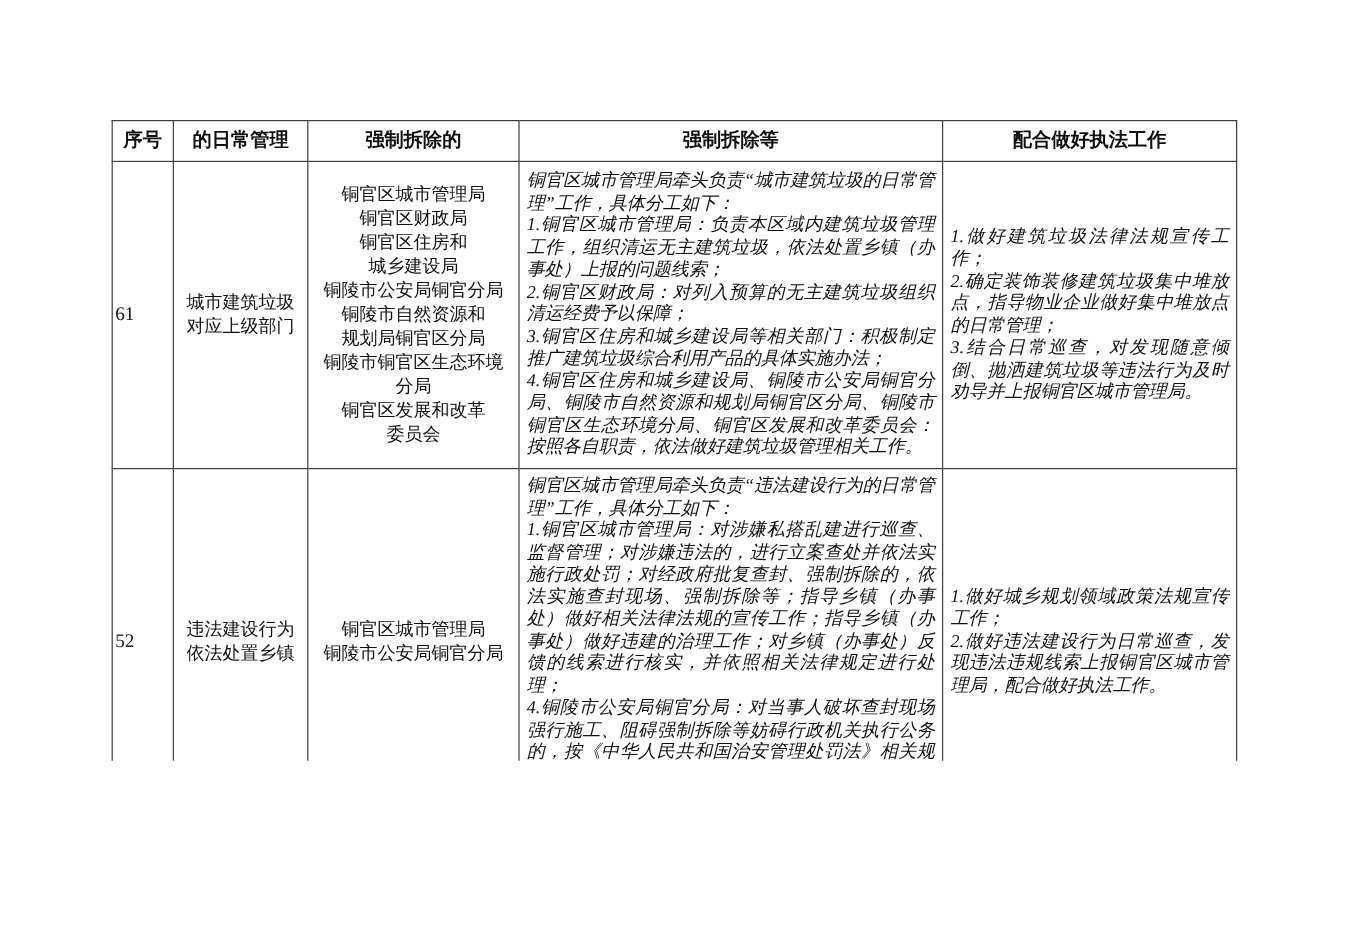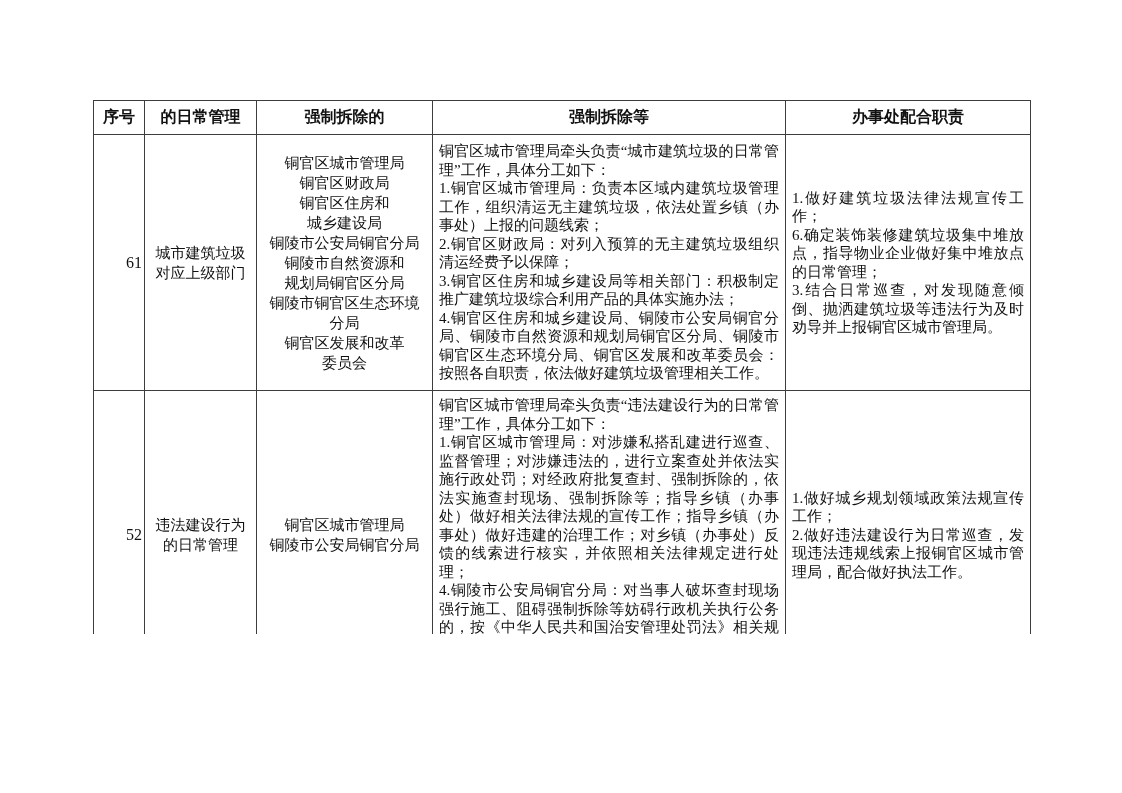--- a/index.html
+++ b/index.html
@@ -36,37 +36,38 @@
   .doc-table th {
     font-weight: bold;
     font-size: 16px;
     height: 33px;
     text-align: center;
     padding: 0 2px;
   }
   tbody tr:nth-child(1) { height: 256px; }
   tbody tr:nth-child(2) { height: 289px; }
   td.c-seq {
-    text-align: right;
+    text-align: left;
     font-size: 16px;
     padding: 0 2px;
   }
   td.c-name, td.c-dept {
     text-align: center;
     white-space: pre-line;
     font-size: 15px;
     line-height: 20px;
     padding: 2px 4px;
   }
   td.c-duty, td.c-office {
     text-align: justify;
     white-space: pre-line;
     font-size: 15px;
     line-height: 18.5px;
     padding: 4px 6px;
+    font-style: italic;
   }
   .footer {
     position: absolute;
     top: 695px;
     left: 0;
     width: 1122px;
     text-align: center;
     font-size: 17px;
     color: #ef4444;
     letter-spacing: 1px;
@@ -84,21 +85,21 @@
       <col style="width:176px">
       <col style="width:353px">
       <col style="width:245px">
     </colgroup>
     <thead>
       <tr>
         <th>序号</th>
         <th>的日常管理</th>
         <th>强制拆除的</th>
         <th>强制拆除等</th>
-        <th>办事处配合职责</th>
+        <th>配合做好执法工作</th>
       </tr>
     </thead>
     <tbody>
       <tr>
         <td class="c-seq">61</td>
         <td class="c-name">城市建筑垃圾
 对应上级部门</td>
         <td class="c-dept">铜官区城市管理局
 铜官区财政局
 铜官区住房和
@@ -109,27 +110,27 @@
 铜陵市铜官区生态环境
 分局
 铜官区发展和改革
 委员会</td>
         <td class="c-duty">铜官区城市管理局牵头负责“城市建筑垃圾的日常管理”工作，具体分工如下：
 1.铜官区城市管理局：负责本区域内建筑垃圾管理工作，组织清运无主建筑垃圾，依法处置乡镇（办事处）上报的问题线索；
 2.铜官区财政局：对列入预算的无主建筑垃圾组织清运经费予以保障；
 3.铜官区住房和城乡建设局等相关部门：积极制定推广建筑垃圾综合利用产品的具体实施办法；
 4.铜官区住房和城乡建设局、铜陵市公安局铜官分局、铜陵市自然资源和规划局铜官区分局、铜陵市铜官区生态环境分局、铜官区发展和改革委员会：按照各自职责，依法做好建筑垃圾管理相关工作。</td>
         <td class="c-office">1.做好建筑垃圾法律法规宣传工作；
-6.确定装饰装修建筑垃圾集中堆放点，指导物业企业做好集中堆放点的日常管理；
+2.确定装饰装修建筑垃圾集中堆放点，指导物业企业做好集中堆放点的日常管理；
 3.结合日常巡查，对发现随意倾倒、抛洒建筑垃圾等违法行为及时劝导并上报铜官区城市管理局。</td>
       </tr>
       <tr>
         <td class="c-seq">52</td>
         <td class="c-name">违法建设行为
-的日常管理</td>
+依法处置乡镇</td>
         <td class="c-dept">铜官区城市管理局
 铜陵市公安局铜官分局</td>
         <td class="c-duty">铜官区城市管理局牵头负责“违法建设行为的日常管理”工作，具体分工如下：
 1.铜官区城市管理局：对涉嫌私搭乱建进行巡查、监督管理；对涉嫌违法的，进行立案查处并依法实施行政处罚；对经政府批复查封、强制拆除的，依法实施查封现场、强制拆除等；指导乡镇（办事处）做好相关法律法规的宣传工作；指导乡镇（办事处）做好违建的治理工作；对乡镇（办事处）反馈的线索进行核实，并依照相关法律规定进行处理；
 4.铜陵市公安局铜官分局：对当事人破坏查封现场强行施工、阻碍强制拆除等妨碍行政机关执行公务的，按《中华人民共和国治安管理处罚法》相关规定进行处理；涉嫌构成犯罪的，依法追究刑事责任。</td>
         <td class="c-office">1.做好城乡规划领域政策法规宣传工作；
 2.做好违法建设行为日常巡查，发现违法违规线索上报铜官区城市管理局，配合做好执法工作。</td>
       </tr>
     </tbody>
   </table>

